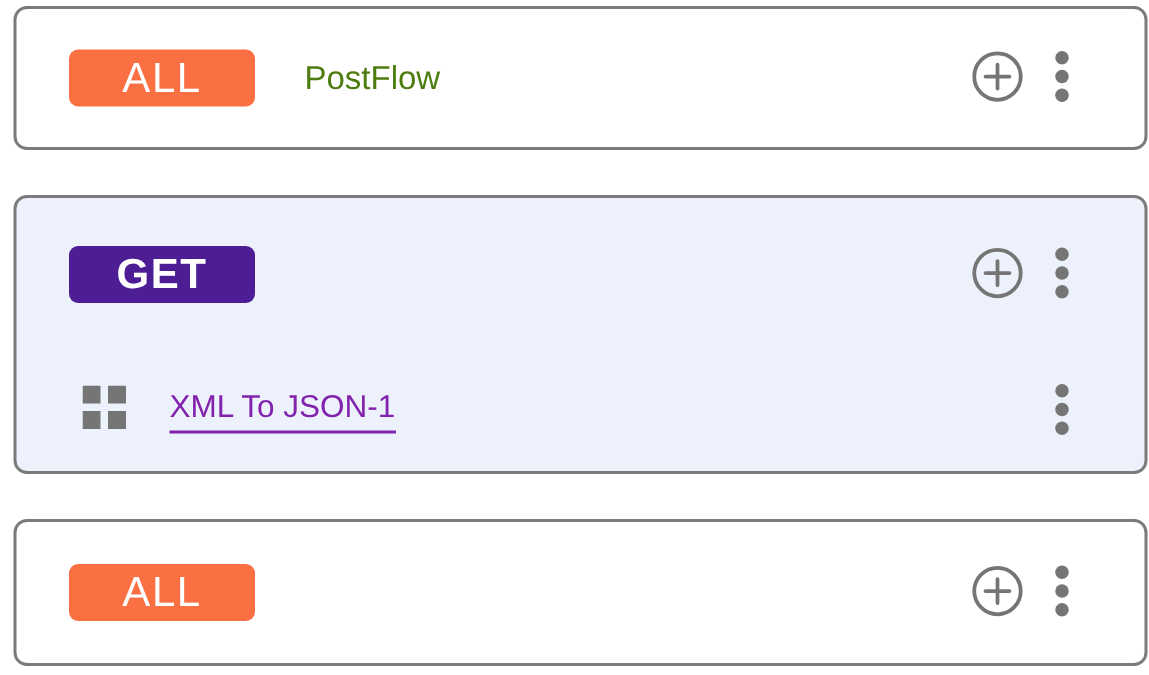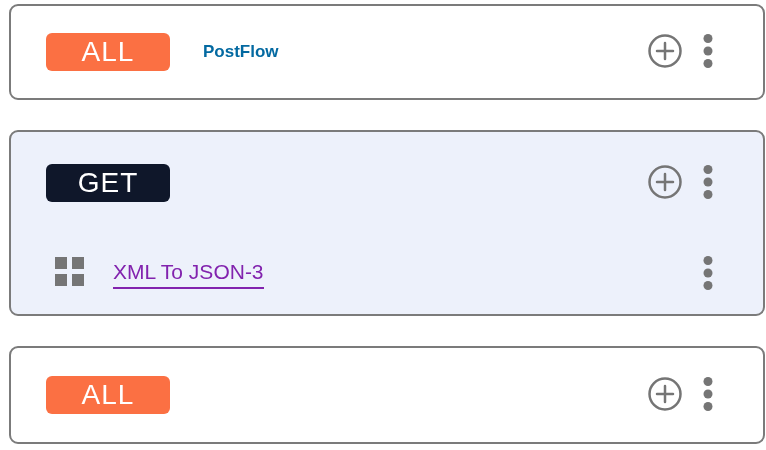--- a/index.html
+++ b/index.html
@@ -43,23 +43,23 @@
     color: #ffffff;
     font-size: 28px;
     font-weight: 400;
     letter-spacing: 1px;
     display: flex;
     align-items: center;
     justify-content: center;
   }
   .flow-title {
     margin-left: 33px;
-    font-size: 17px;
-    font-weight: 700;
-    color: #0369a1;
+    font-size: 22px;
+    font-weight: 400;
+    color: #4d7c0f;
     white-space: nowrap;
   }
   .header-actions {
     margin-left: auto;
     display: flex;
     align-items: center;
     gap: 20px;
   }
   .icon-btn {
     background: none;
@@ -114,21 +114,21 @@
               <circle cx="5" cy="30.5" r="4.5" fill="#757575"></circle>
             </svg>
           </span>
         </button>
       </span>
     </div>
   </div>
 
   <div class="flow-card selected" style="background-color: rgb(237, 241, 251);">
     <div class="flow-header">
-      <span class="method-badge" style="background-color: #0f172a;">GET</span>
+      <span class="method-badge" style="background-color: #4c1d95; font-weight: bold;">GET</span>
       <span class="header-actions">
         <button class="icon-btn">
           <span>
             <svg width="36" height="36" viewBox="0 0 36 36">
               <circle cx="18" cy="18" r="15.5" fill="none" stroke="#757575" stroke-width="2.5"></circle>
               <path d="M18 10v16M10 18h16" stroke="#757575" stroke-width="2.5" stroke-linecap="round" fill="none"></path>
             </svg>
           </span>
         </button>
         <button class="icon-btn">
@@ -146,21 +146,21 @@
       <span class="icon-btn">
         <span>
           <svg width="30" height="30" viewBox="0 0 30 30">
             <rect x="0" y="0" width="12" height="12" fill="#757575"></rect>
             <rect x="17" y="0" width="12" height="12" fill="#757575"></rect>
             <rect x="0" y="17" width="12" height="12" fill="#757575"></rect>
             <rect x="17" y="17" width="12" height="12" fill="#757575"></rect>
           </svg>
         </span>
       </span>
-      <a href="#" class="policy-link">XML To JSON-3</a>
+      <a href="#" class="policy-link">XML To JSON-1</a>
       <span class="policy-actions">
         <button class="icon-btn">
           <span>
             <svg width="10" height="36" viewBox="0 0 10 36">
               <circle cx="5" cy="5.5" r="4.5" fill="#757575"></circle>
               <circle cx="5" cy="18" r="4.5" fill="#757575"></circle>
               <circle cx="5" cy="30.5" r="4.5" fill="#757575"></circle>
             </svg>
           </span>
         </button>

